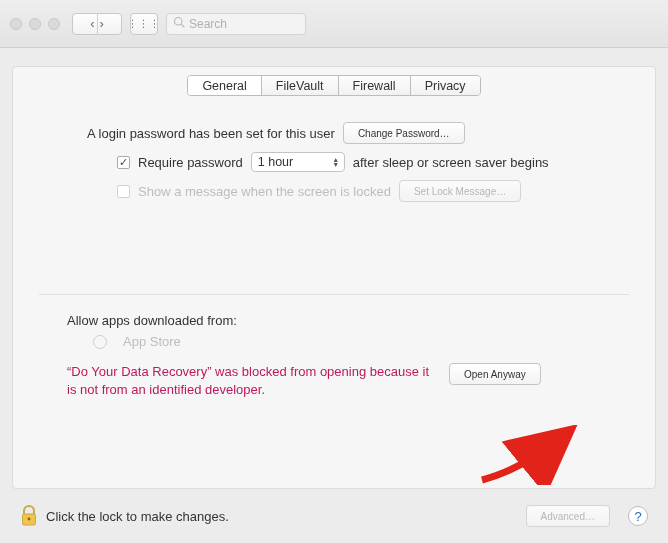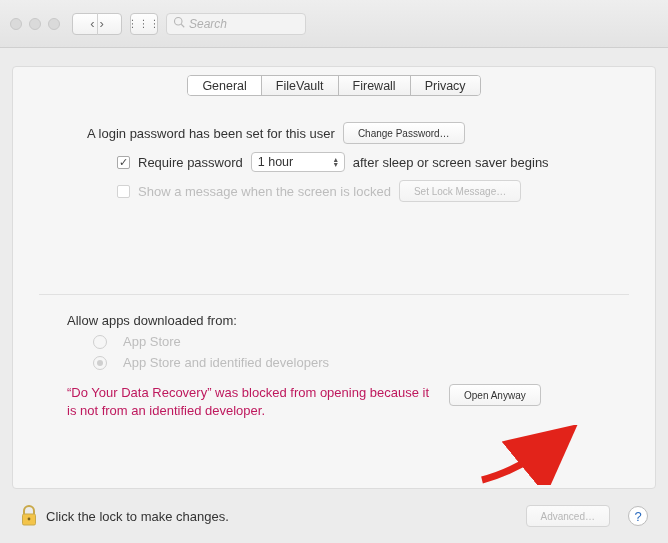--- a/index.html
+++ b/index.html
@@ -30,21 +30,21 @@
     display:flex;align-items:center;justify-content:center;
     color:#6b6b6b;
   }
   .navbox{width:50px}
   .navbox .sep{width:1px;height:22px;background:#d0d0d0;margin:0 2px}
   .gridbox{width:28px}
   .titletxt{flex:1;text-align:center;color:#5f5f5f;font-size:13px}
   .searchbox{
     width:140px;height:22px;border:1px solid #d5d5d5;border-radius:4px;
     background:#f3f3f3;display:flex;align-items:center;
-    color:#b0b0b0;font-size:12px;padding:0 6px;gap:4px;font-style:italic;
+    color:#b0b0b0;font-size:12px;padding:0 6px;gap:4px;
   }
 
   
   .panel{
     position:absolute;left:12px;right:12px;top:66px;bottom:54px;
     background:#f6f6f6;border:1px solid #dcdcdc;border-radius:4px;
   }
 
   
   .tabs{
@@ -173,24 +173,20 @@
   </div>
 
   <div class="divider"></div>
 
   <div class="section2">
     <div>Allow apps downloaded from:</div>
     <div class="radiogroup">
       <div class="radio-row">
         <span class="radio"></span>
         <span>App Store</span>
-      </div>
-      <div class="radio-row">
-        <span class="radio checked"></span>
-        <span>App Store and identified developers</span>
       </div>
     </div>
     <div class="blockrow">
       <div class="blocktext">“Do Your Data Recovery” was blocked from opening because it is not from an identified developer.</div>
       <span class="btn" style="white-space:nowrap">Open Anyway</span>
     </div>
   </div>
 
 </div>
 

